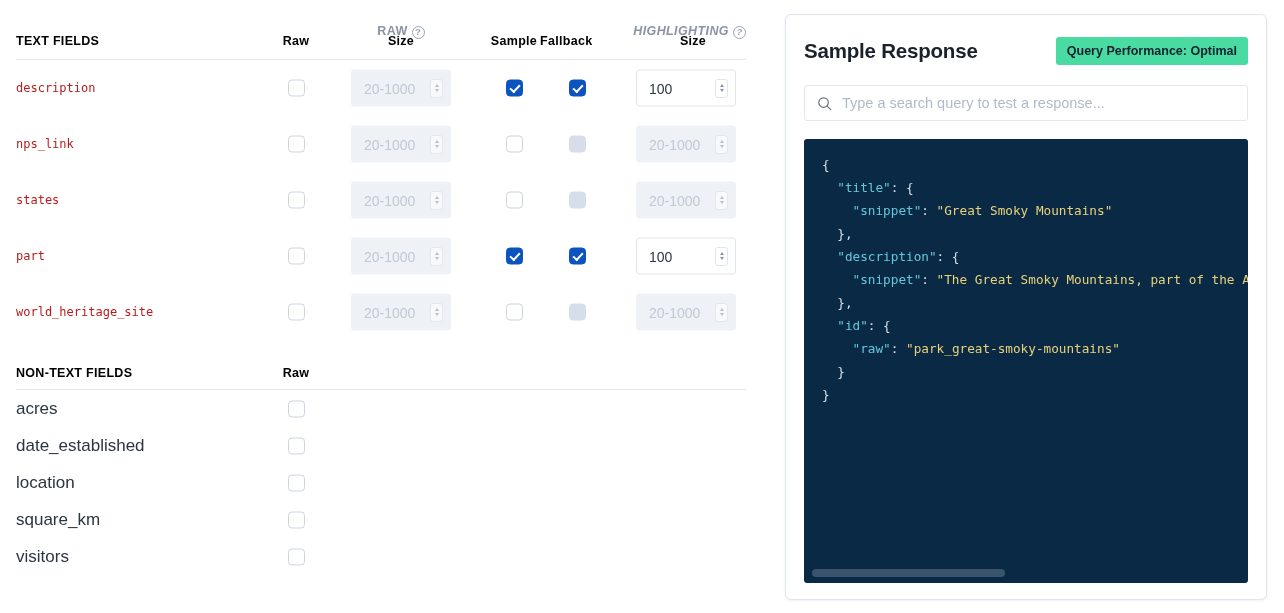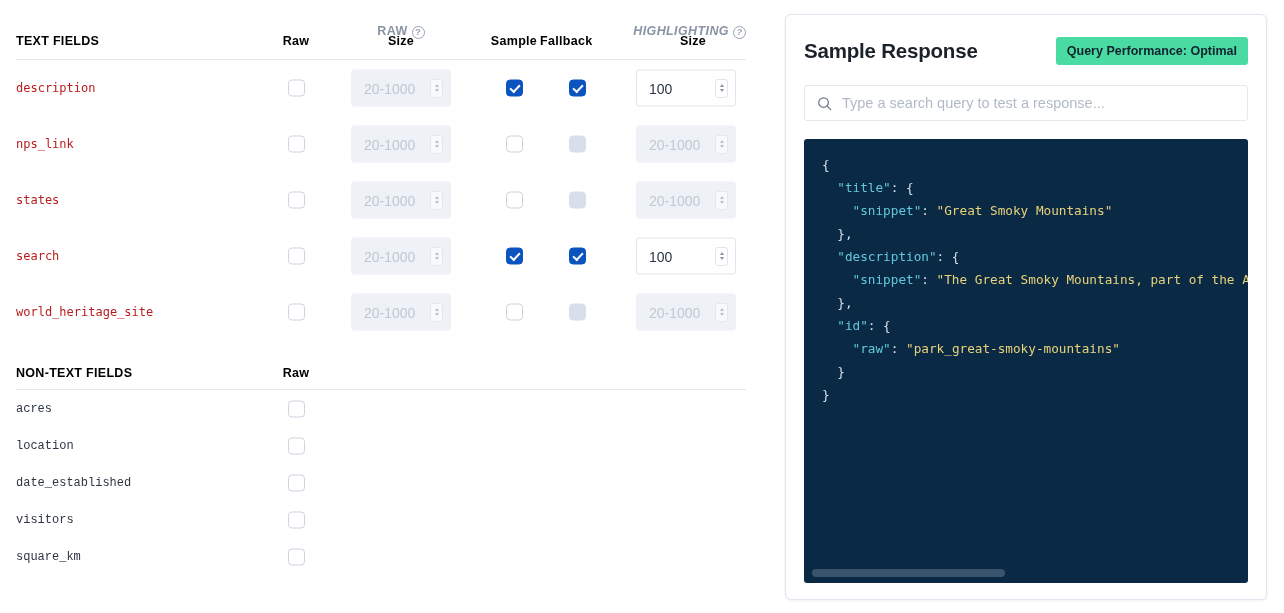--- a/index.html
+++ b/index.html
@@ -212,22 +212,22 @@
     border-bottom: 1px solid #e3e8ef;
     margin-right: 16px;
     margin-top: 22px;
   }
   .nt-row { position: relative; height: 37px; }
   .nt-name {
     position: absolute;
     left: 0;
     top: 50%;
     transform: translateY(-50%);
-    font-family: Liberation Mono, monospace;
-    font-size: 12px;
+    font-family: Liberation Sans, sans-serif;
+    font-size: 17px;
     color: #2c3542;
     white-space: nowrap;
   }
   .nt-cell {
     position: absolute;
     left: 250px;
     width: 60px;
     top: 50%;
     transform: translateY(-50%);
     display: flex;
@@ -441,21 +441,21 @@
             <div class="num-input disabled">
               <span class="num-val">20-1000</span>
               <div class="spinner">
                 <div class="arrow-up"></div>
                 <div class="arrow-dn"></div>
               </div>
             </div>
           </div>
         </div>
         <div class="field-row">
-          <div class="field-name">search</div>
+          <div class="field-name">part</div>
           <div class="cell c-raw">
             <div class="cbox"></div>
           </div>
           <div class="cell c-size1">
             <div class="num-input disabled">
               <span class="num-val">20-1000</span>
               <div class="spinner">
                 <div class="arrow-up"></div>
                 <div class="arrow-dn"></div>
               </div>
@@ -515,39 +515,39 @@
     </div>
 
     <div class="rows" id="nontext-rows">
         <div class="nt-row">
           <div class="nt-name">acres</div>
           <div class="nt-cell">
             <div class="cbox"></div>
           </div>
         </div>
         <div class="nt-row">
+          <div class="nt-name">date_established</div>
+          <div class="nt-cell">
+            <div class="cbox"></div>
+          </div>
+        </div>
+        <div class="nt-row">
           <div class="nt-name">location</div>
           <div class="nt-cell">
             <div class="cbox"></div>
           </div>
         </div>
         <div class="nt-row">
-          <div class="nt-name">date_established</div>
+          <div class="nt-name">square_km</div>
           <div class="nt-cell">
             <div class="cbox"></div>
           </div>
         </div>
         <div class="nt-row">
           <div class="nt-name">visitors</div>
-          <div class="nt-cell">
-            <div class="cbox"></div>
-          </div>
-        </div>
-        <div class="nt-row">
-          <div class="nt-name">square_km</div>
           <div class="nt-cell">
             <div class="cbox"></div>
           </div>
         </div>
       </div>
   </div>
 
   <div class="right-panel">
 
     <div class="rp-head">

